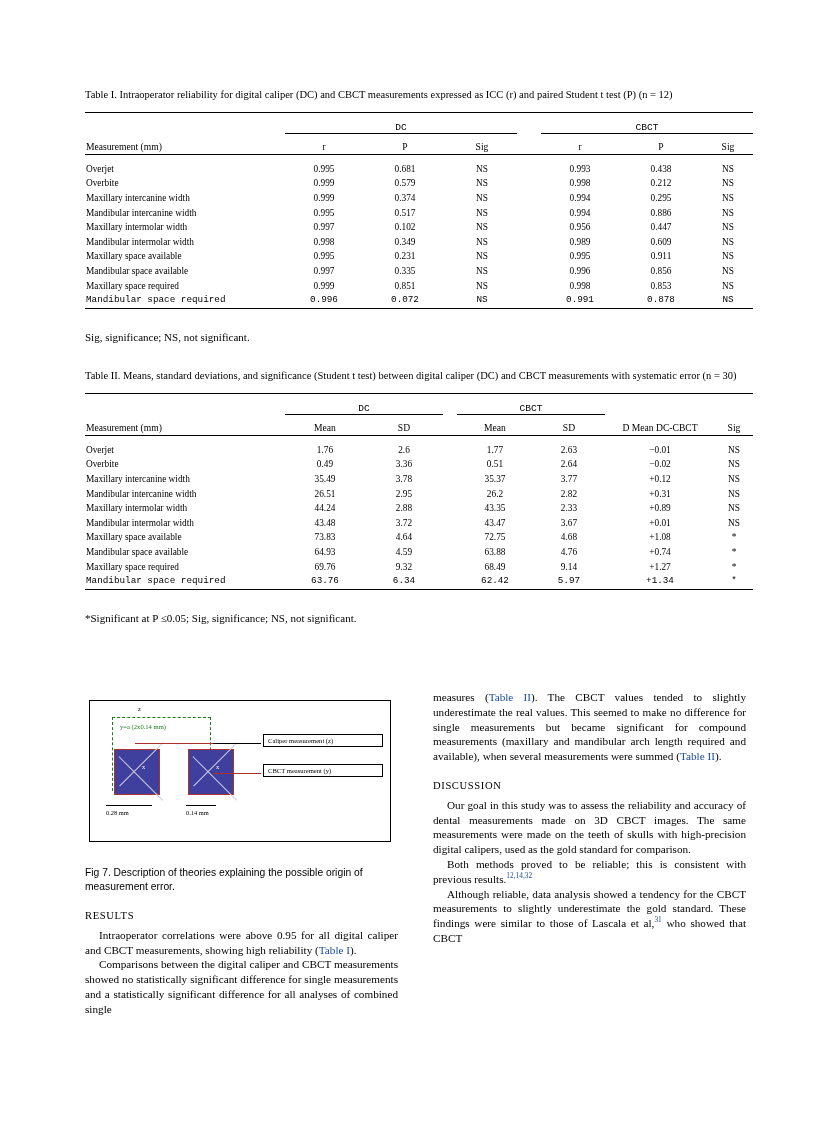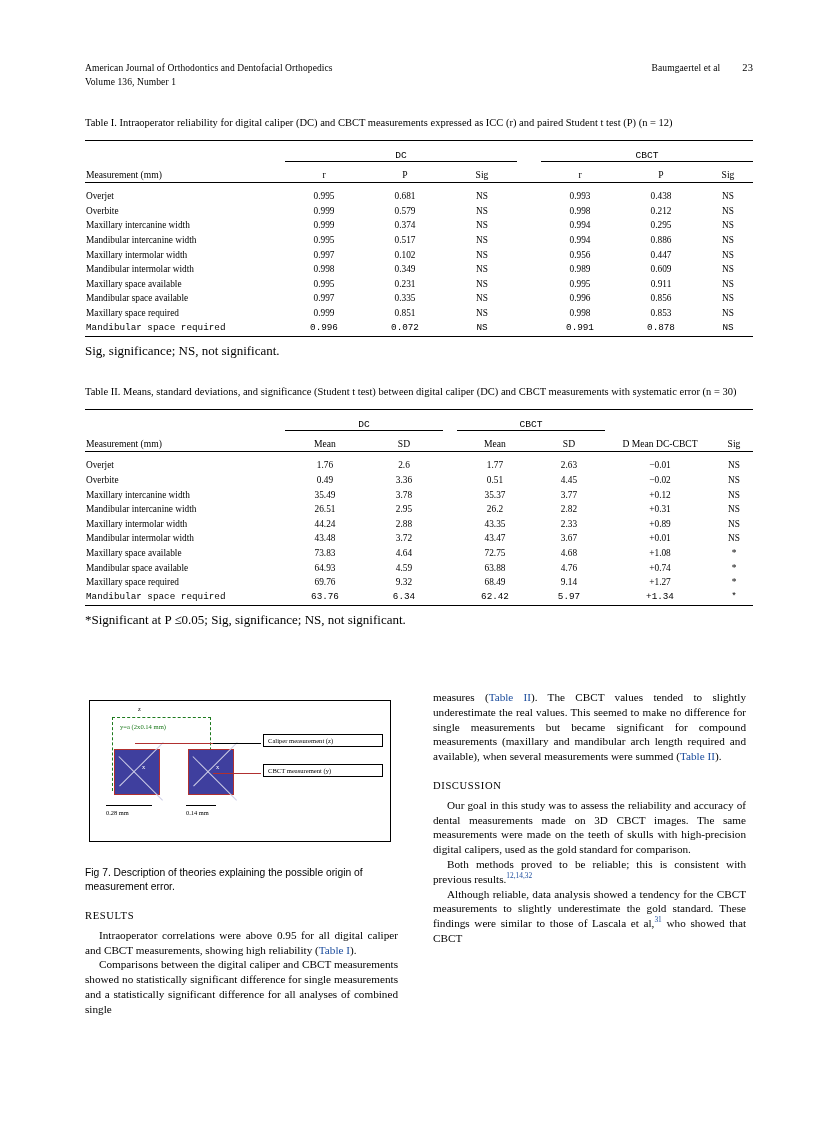--- a/index.html
+++ b/index.html
@@ -77,22 +77,22 @@
   .meas-col {
     text-align: left !important;
     padding-left: 1px !important;
     white-space: nowrap;
   }
   tbody.body-rows tr td { height: 14.6px; font-size: 9.3px; }
   tbody.body-rows tr:first-child td { padding-top: 4px; }
   tbody.body-rows tr:last-child td { padding-bottom: 3px; font-family: Liberation Mono, monospace; }
   .rule-bottom td { border-top: 1.1px solid #000; height: 0; }
   .table-foot {
-    font-size: 13px;
-    margin-top: 6px;
+    font-size: 11px;
+    margin-top: 22px;
   }
   .spacer-cell { width: 20px; }
 
   
   .cols {
     position: absolute;
     left: 85px;
     top: 690px;
     width: 668px;
     display: flex;
@@ -183,30 +183,20 @@
     border-top: 1px solid #000;
   }
 </style>
 </head>
 <body>
 
 <div class="page">
 
   <div class="content">
 
-    <div class="runhead">
-      <div class="runhead-left">
-        <div>American Journal of Orthodontics and Dentofacial Orthopedics</div>
-        <div>Volume 136, Number 1</div>
-      </div>
-      <div class="runhead-right">
-        <div>Baumgaertel et al</div>
-        <div class="pgnum">23</div>
-      </div>
-    </div>
 
     <div class="table-block">
       <div class="table-caption">
         <span>Table I.</span>
         <span>Intraoperator reliability for digital caliper (DC) and CBCT measurements expressed as ICC (r) and paired Student t test (P) (n = 12)</span>
       </div>
       <table>
         <colgroup>
           <col style="width:200px">
           <col style="width:78px">
@@ -398,21 +388,21 @@
             <td>2.63</td>
             <td>−0.01</td>
             <td>NS</td>
           </tr>
           <tr>
             <td class="meas-col">Overbite</td>
             <td>0.49</td>
             <td>3.36</td>
             <td></td>
             <td>0.51</td>
-            <td>4.45</td>
+            <td>2.64</td>
             <td>−0.02</td>
             <td>NS</td>
           </tr>
           <tr>
             <td class="meas-col">Maxillary intercanine width</td>
             <td>35.49</td>
             <td>3.78</td>
             <td></td>
             <td>35.37</td>
             <td>3.77</td>

